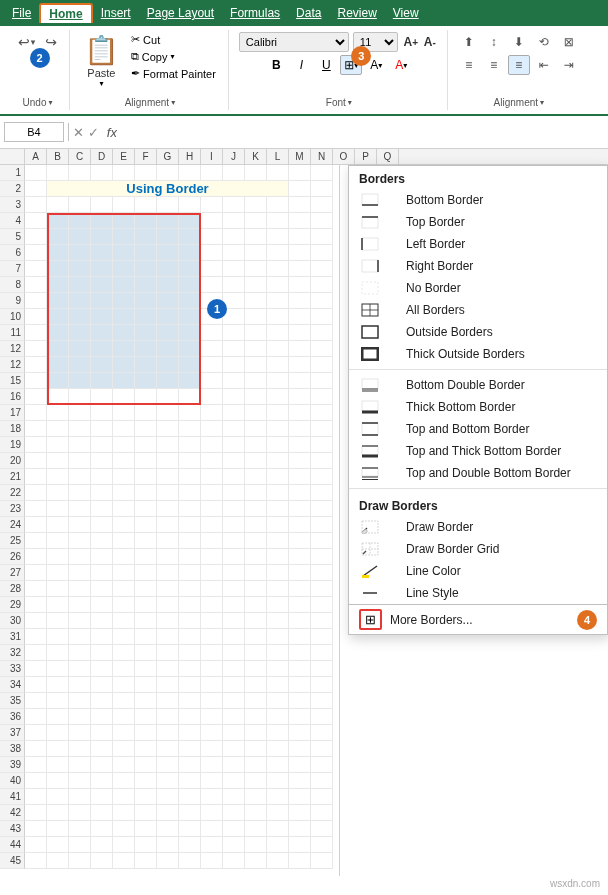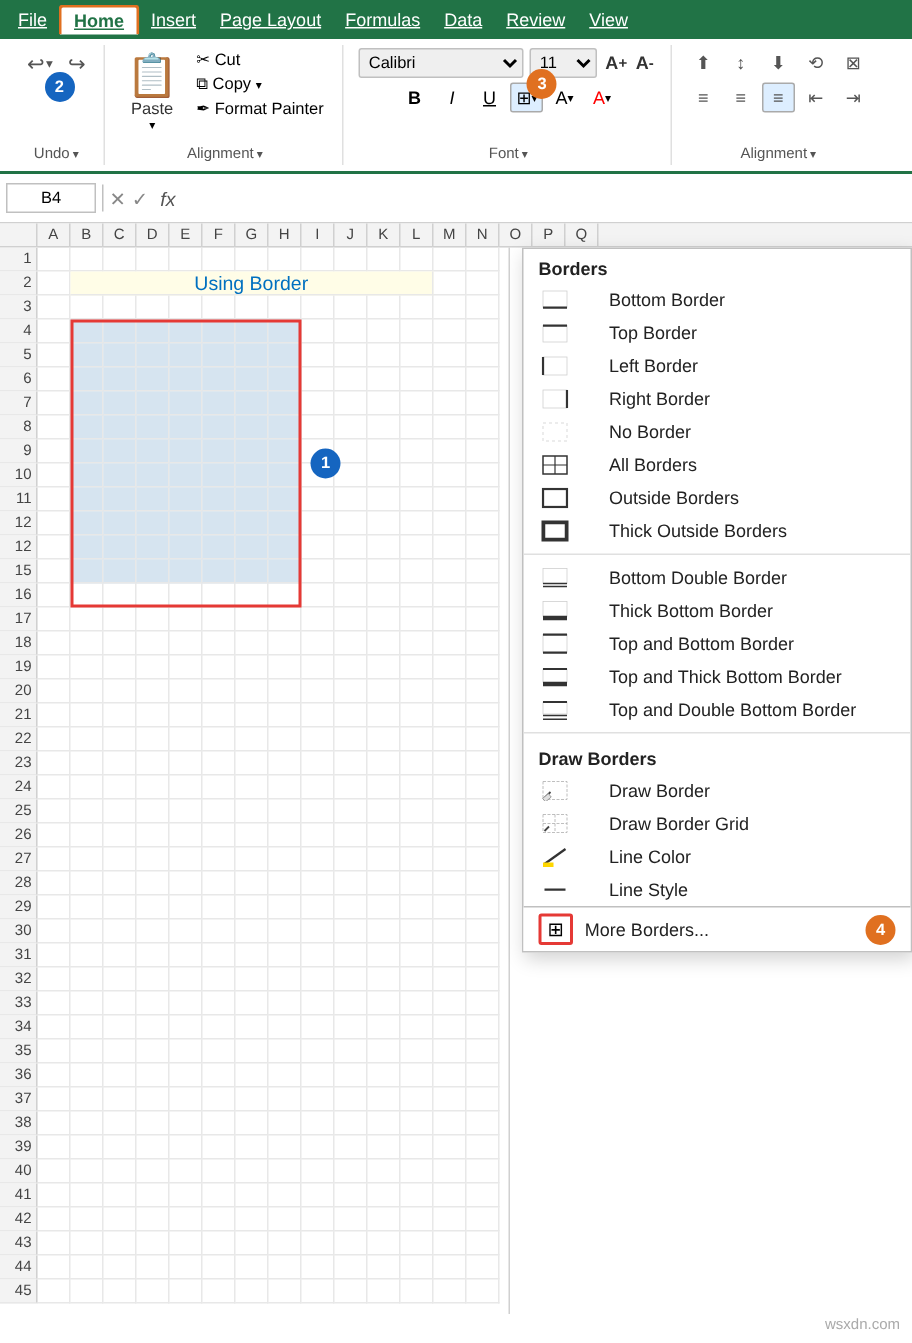--- a/index.html
+++ b/index.html
@@ -256,21 +256,21 @@
       border-right: 1px solid #e8e8e8;
       border-bottom: 1px solid #e8e8e8;
       font-size: 10px;
       line-height: 16px;
     }
 
     
     .title-cell {
       background: #fffde7;
       color: #0070c0;
-      font-weight: normal;
+      font-weight: bold;
       font-size: 13px;
       text-align: center;
     }
 
     
     .selected-range {
       position: absolute;
       border: 2px solid #e53935;
       pointer-events: none;
       z-index: 5;

